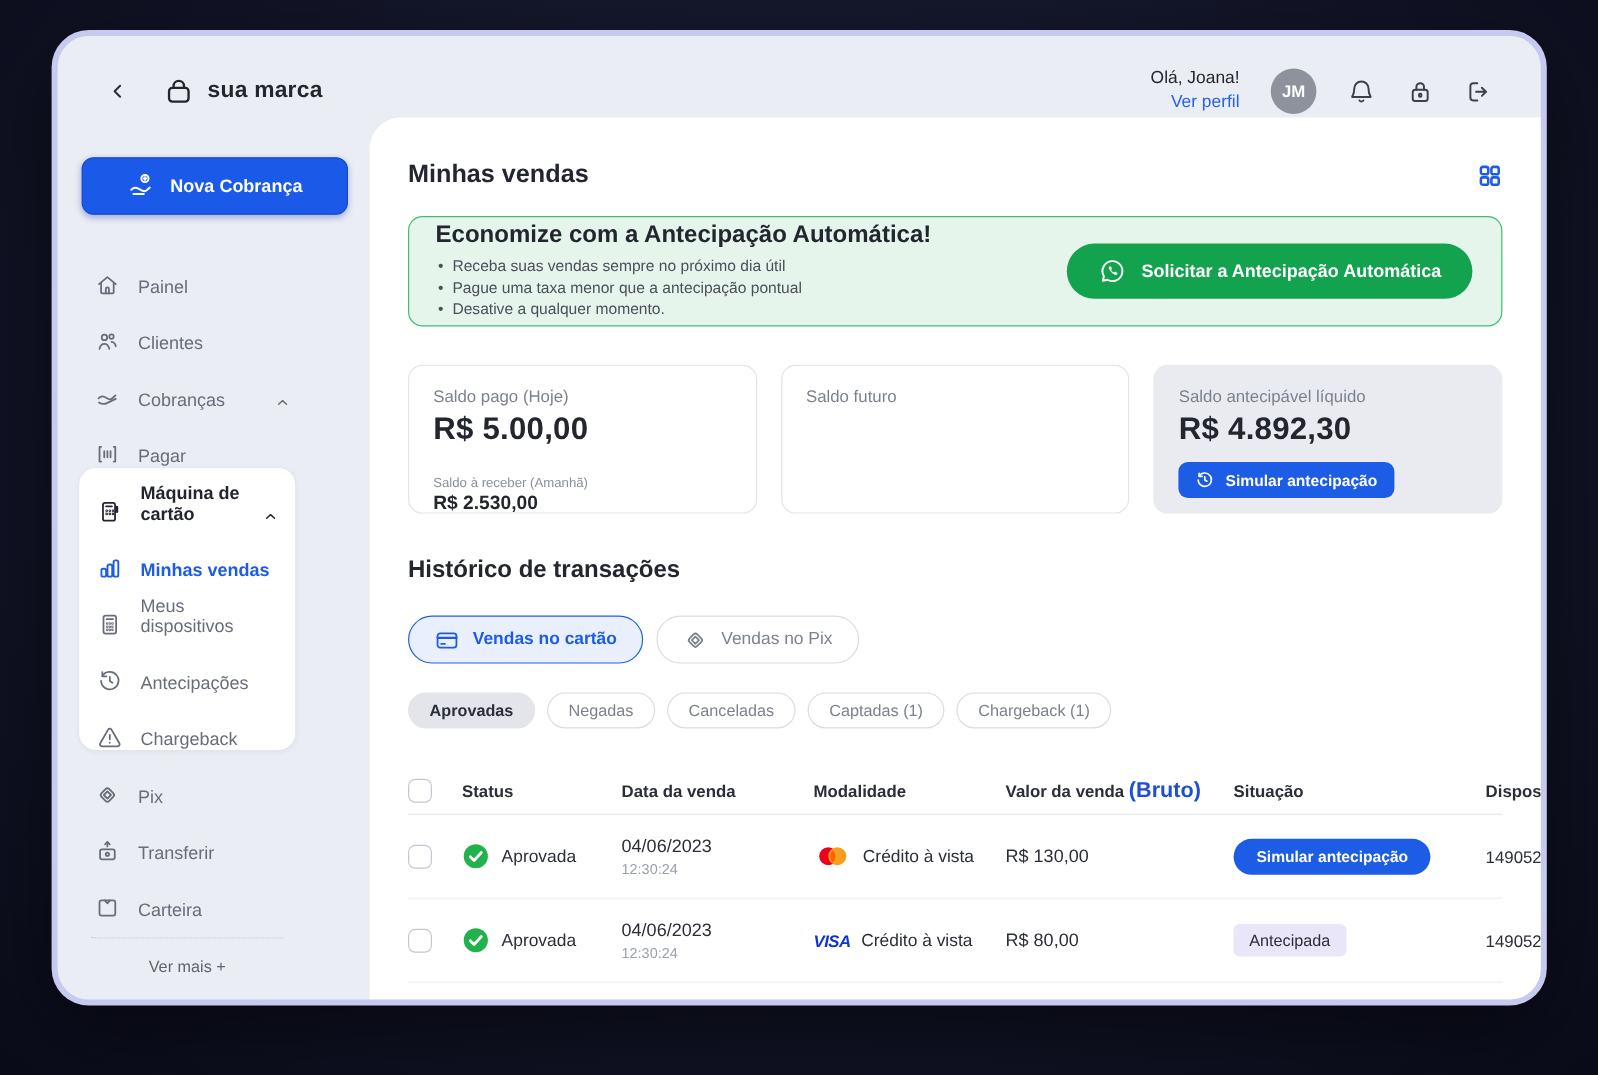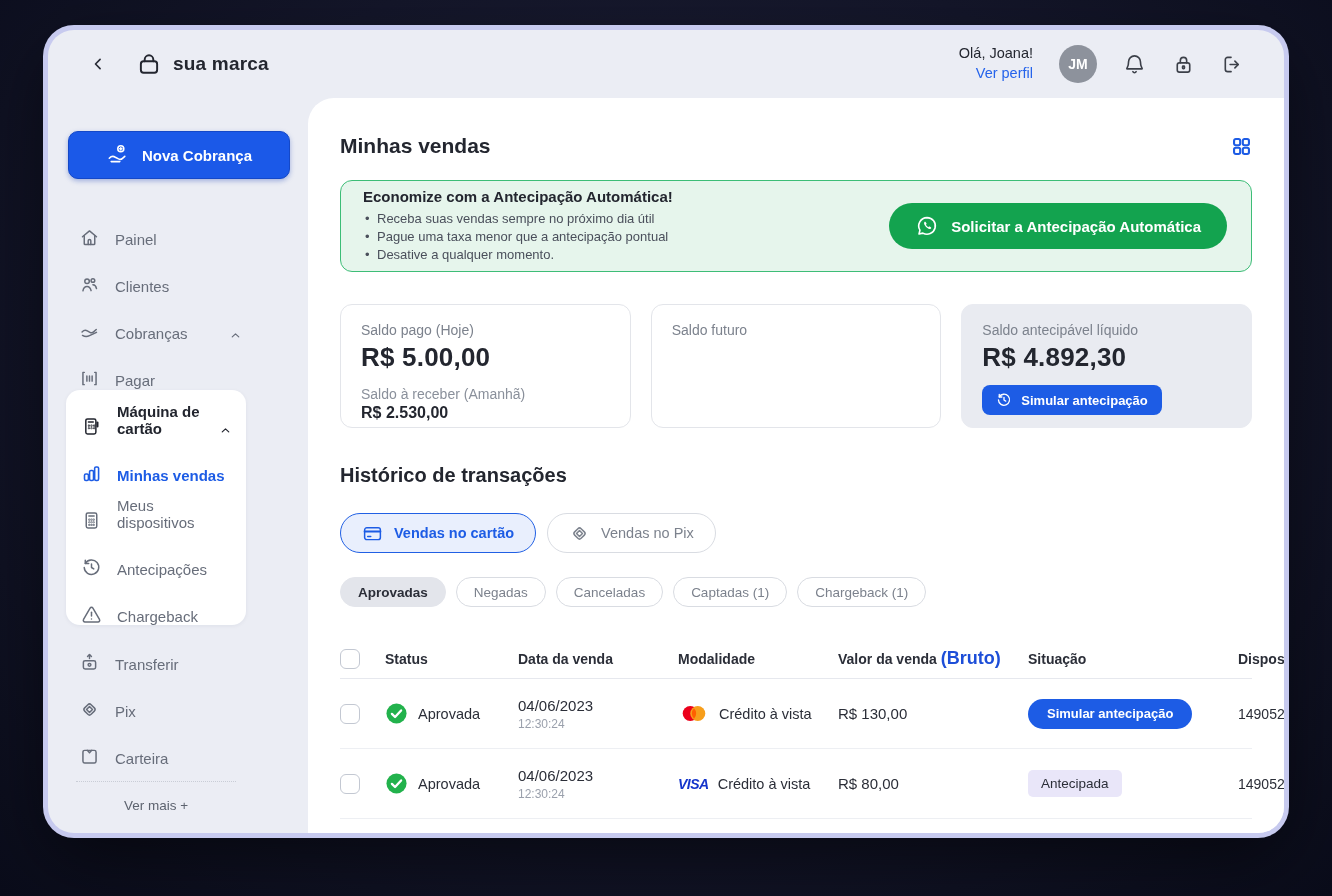--- a/index.html
+++ b/index.html
@@ -9,21 +9,21 @@
     background:radial-gradient(ellipse at 50% 38%, #1d1f36 0%, #14162a 52%, #0a0c1a 100%);
     overflow:hidden; color:#23262f;
   }
   .stage { position:relative; width:1332px; height:896px; }
   .window {
     position:absolute; left:48px; top:30px; width:1236px; height:803px;
     background:#ebedf4; border-radius:26px; overflow:hidden;
     box-shadow:0 0 0 5px #c7caef, 0 24px 70px rgba(0,0,0,.55);
   }
   
-  .topbar { position:absolute; left:0; top:0; right:0; height:68px; display:flex; align-items:center; padding:0 40px; }
+  .topbar { position:absolute; left:0; top:12px; right:0; height:68px; display:flex; align-items:center; padding:0 40px; }
   .iconbtn { background:none; border:none; cursor:pointer; display:flex; align-items:center; justify-content:center; color:#3c4049; padding:0; }
   .back { margin-right:28px; color:#2b2e38; }
   .brand { display:flex; align-items:center; gap:11px; }
   .brand-name { font-size:19px; font-weight:700; color:#23262f; letter-spacing:.2px; }
   .top-right { margin-left:auto; display:flex; align-items:center; gap:26px; }
   .greeting { text-align:right; line-height:1.35; }
   .greeting .hello { font-size:14.5px; color:#23262f; }
   .greeting .profile { font-size:14.5px; color:#2563eb; font-weight:500; cursor:pointer; }
   .avatar { width:38px; height:38px; border-radius:50%; background:#8d929c; color:#fff; font-size:14px; font-weight:700;
             display:flex; align-items:center; justify-content:center; cursor:pointer; }
@@ -50,32 +50,32 @@
   .see-more { display:block; margin:16px auto 0; background:none; border:none; color:#5d636f;
               font-size:13.5px; cursor:pointer; font-family:inherit; }
   
   .content { position:absolute; left:260px; top:68px; right:0; bottom:0; background:#fff;
              border-top-left-radius:26px; padding:36px 32px 0 32px; overflow:hidden; }
   .page-head { display:flex; align-items:center; justify-content:space-between; margin-bottom:22px; }
   .page-title { font-size:21px; font-weight:700; color:#23262f; }
   
   .banner { height:92px; border:1px solid #3dbd77; background:#e6f5ec; border-radius:12px;
             display:flex; align-items:center; justify-content:space-between; padding:0 24px 0 22px; margin-bottom:32px; }
-  .banner-title { font-size:15px; font-weight:700; color:#23262f; margin-bottom:5px; }
+  .banner-title { font-size:20px; font-weight:700; color:#23262f; margin-bottom:5px; }
   .banner li { list-style:none; font-size:13px; color:#4a4f5b; line-height:18px; padding-left:14px; position:relative; }
   .banner li::before { content:"•"; position:absolute; left:2px; color:#4a4f5b; }
   .wa-btn { display:flex; align-items:center; gap:12px; height:46px; padding:0 26px; border:none; border-radius:23px;
             background:#13a34f; color:#fff; font-size:15px; font-weight:600; cursor:pointer; font-family:inherit; }
   
   .cards { display:grid; grid-template-columns:1fr 1fr 1fr; gap:20px; margin-bottom:36px; }
   .card { border:1px solid #e3e5ea; border-radius:12px; background:#fff; padding:17px 20px; height:124px; }
   .card.gray { background:#e9ebf1; border-color:#e9ebf1; }
   .card-label { font-size:14px; color:#7c828d; }
   .card-value { font-size:26px; font-weight:700; color:#23262f; margin-top:4px; letter-spacing:.2px; }
-  .card-sublabel { font-size:14px; color:#8a909b; margin-top:13px; }
+  .card-sublabel { font-size:11px; color:#8a909b; margin-top:24px; }
   .card-subvalue { font-size:16px; font-weight:700; color:#23262f; margin-top:2px; }
   .sim-btn { display:flex; align-items:center; gap:9px; height:30px; padding:0 14px; margin-top:12px;
              background:#1d5ce5; color:#fff; border:none; border-radius:8px; font-size:13px; font-weight:600;
              cursor:pointer; font-family:inherit; }
   
   .hist-title { font-size:20px; font-weight:700; color:#23262f; margin-bottom:26px; }
   .tabs { display:flex; gap:11px; margin-bottom:24px; }
   .tab { display:flex; align-items:center; gap:11px; height:40px; padding:0 21px; border-radius:21px;
          background:#fff; border:1px solid #d9dce2; color:#7c828d; font-size:14.5px; font-weight:500;
          cursor:pointer; font-family:inherit; }
@@ -289,38 +289,38 @@
                   <path d="M12 17.1v.05"></path>
                 </svg>
             </span>
             <span>Chargeback</span>
           </div>
         </div>
 
         <div class="nav-item">
           <span>
             <svg width="21" height="21" viewBox="0 0 24 24" fill="none" stroke="currentColor" stroke-width="1.7" stroke-linecap="round" stroke-linejoin="round">
+                <g transform="rotate(45 12 12)">
+                  <rect x="6.8" y="6.8" width="10.4" height="10.4" rx="2.6"></rect>
+                </g>
+                <path d="M12 8.6 15.4 12 12 15.4 8.6 12z"></path>
+              </svg>
+          </span>
+          <span>Pix</span>
+        </div>
+        <div class="nav-item">
+          <span>
+            <svg width="21" height="21" viewBox="0 0 24 24" fill="none" stroke="currentColor" stroke-width="1.7" stroke-linecap="round" stroke-linejoin="round">
                 <rect x="5" y="10" width="14" height="9.5" rx="2"></rect>
                 <circle cx="12" cy="14.7" r="1.6"></circle>
                 <path d="M12 7.3V3.2"></path>
                 <path d="M9.8 5.2 12 3l2.2 2.2"></path>
               </svg>
           </span>
           <span>Transferir</span>
-        </div>
-        <div class="nav-item">
-          <span>
-            <svg width="21" height="21" viewBox="0 0 24 24" fill="none" stroke="currentColor" stroke-width="1.7" stroke-linecap="round" stroke-linejoin="round">
-                <g transform="rotate(45 12 12)">
-                  <rect x="6.8" y="6.8" width="10.4" height="10.4" rx="2.6"></rect>
-                </g>
-                <path d="M12 8.6 15.4 12 12 15.4 8.6 12z"></path>
-              </svg>
-          </span>
-          <span>Pix</span>
         </div>
         <div class="nav-item">
           <span>
             <svg width="21" height="21" viewBox="0 0 24 24" fill="none" stroke="currentColor" stroke-width="1.7" stroke-linecap="round" stroke-linejoin="round">
                 <rect x="4.5" y="5" width="15" height="14.5" rx="2"></rect>
                 <path d="M9.5 5l2.5 2.8L14.5 5"></path>
               </svg>
           </span>
           <span>Carteira</span>
         </div>

